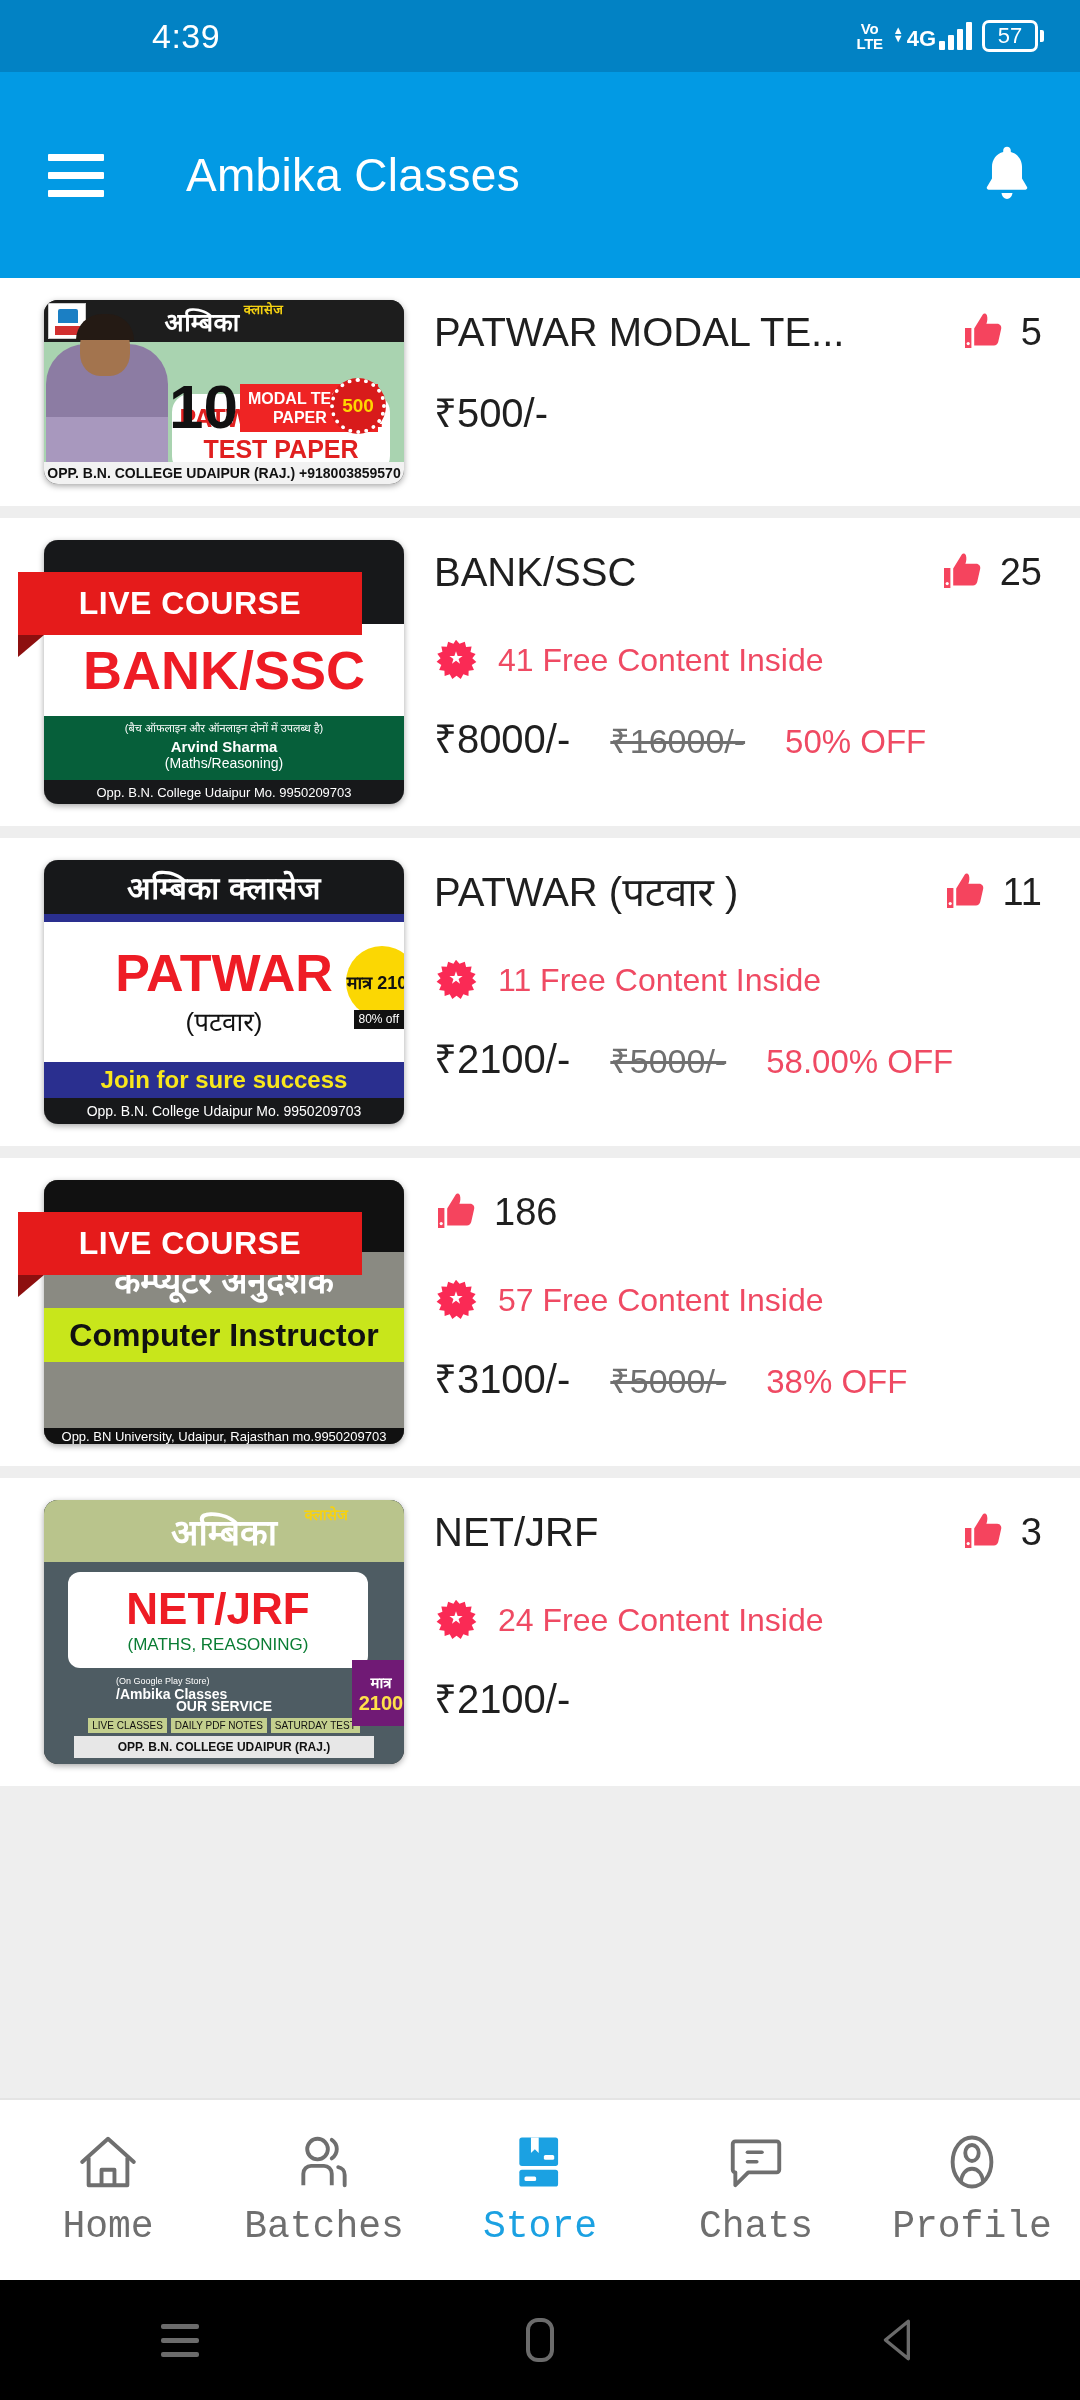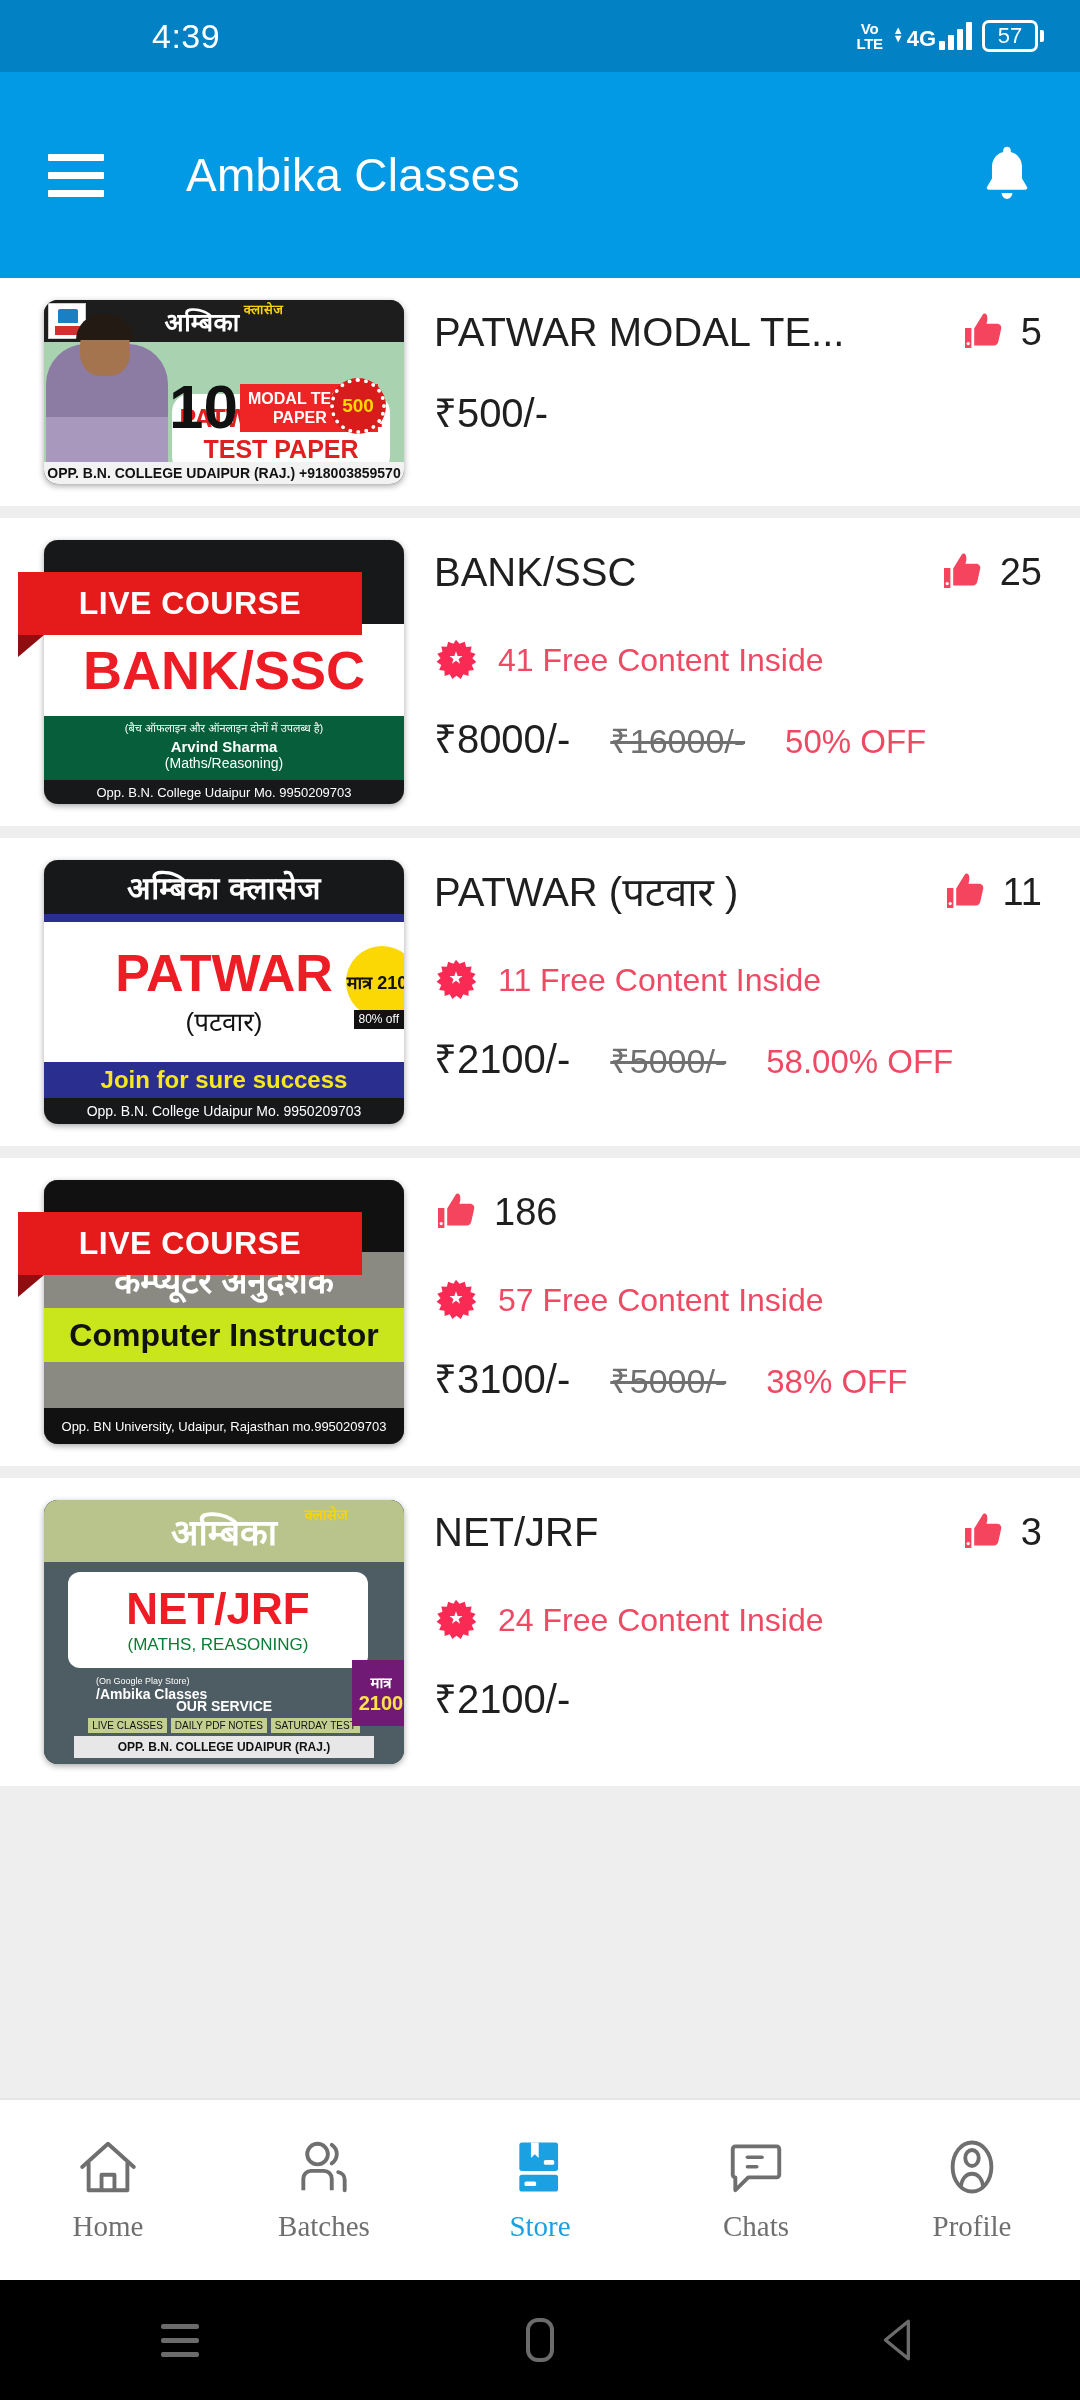--- a/index.html
+++ b/index.html
@@ -273,35 +273,35 @@
   
   .poster4 { background: #8a8a82; padding-left: 14px; }
   .poster4 .p-top { position: absolute; left:0; right:0; top:0; height: 72px; background: #111; }
   .poster4 .p-hi { position: absolute; left:0; right:0; top: 72px; height: 56px; background: #8a8a82;
         color: #fff; font-size: 34px; font-weight: bold; display:flex; align-items:center;
         justify-content:center; }
   .poster4 .p-lime { position: absolute; left:0; right:0; top: 128px; height: 54px; background: #c8e61b;
         color: #111; font-size: 32px; font-weight: bold; display:flex; align-items:center;
         justify-content:center; }
   .poster4 .p-grey { position: absolute; left:0; right:0; top: 182px; bottom: 28px; background: #8a8a82; }
-  .poster4 .p-foot { position: absolute; left:0; right:0; bottom: 0; height: 36px; background: #111;
+  .poster4 .p-foot { position: absolute; left:0; right:0; bottom: 0; height: 16px; background: #111;
         color:#fff; font-size: 13px; display:flex; align-items:center; justify-content:center;margin-top:44px; }
 
   
   .poster5 { background: #4e5c63; }
   .poster5 .p-head5 { position: absolute; left:0; right:0; top:0; height: 62px; background: #b9c48c;
         display:flex; align-items:center; justify-content:center; }
   .poster5 .p-head5 b { color: #fff; font-size: 36px; font-weight: bold; }
   .poster5 .p-klas { position: absolute; right: 56px; top: 4px; color: #f6d211; font-size: 15px; font-weight: bold; }
   .poster5 .p-white5 { position: absolute; left: 24px; right: 36px; top: 72px; height: 96px;
         background: #fff; border-radius: 12px; display:flex; flex-direction:column;
         align-items:center; justify-content:center; }
   .poster5 .p-white5 b { color: #ee1c25; font-size: 44px; font-weight: bold; line-height: 46px; }
   .poster5 .p-white5 i { color: #0a7d34; font-size: 17px; font-style: normal; margin-top: 3px; }
-  .poster5 .p-play { position: absolute; left: 52px; top: 176px; color: #fff; font-size: 14px;
+  .poster5 .p-play { position: absolute; left: 72px; top: 176px; color: #fff; font-size: 14px;
         font-weight: bold; }
   .poster5 .p-svc { position: absolute; left: 0; right: 0; top: 198px; text-align:center;
         color: #fff; font-size: 14px; font-weight: bold; }
   .poster5 .p-tags { position: absolute; left: 16px; right: 16px; top: 218px; display:flex;
         flex-wrap: wrap; gap: 4px; justify-content: center; }
   .poster5 .p-tags span { background: #c3cf8e; color:#111; font-size: 10px; padding: 2px 4px; }
   .poster5 .p-foot5 { position: absolute; left: 30px; right: 30px; bottom: 6px; height: 22px;
         background: #e7e7e7; color:#111; font-size: 12px; font-weight: bold;
         display:flex; align-items:center; justify-content:center; }
   .poster5 .p-seal5 { position: absolute; right: -6px; top: 160px; width: 58px; height: 66px;
@@ -320,21 +320,21 @@
   }
   .nav-item {
     flex: 1 1 0;
     display: flex;
     flex-direction: column;
     align-items: center;
     justify-content: center;
     gap: 14px;
     cursor: pointer;
   }
-  .nav-label { font-size: 29px; color: #6f6f6f; font-family: Liberation Serif, serif; }
+  .nav-label { font-size: 38px; color: #6f6f6f; font-family: Liberation Mono, monospace; }
   .nav-item.active .nav-label { color: #1ba1e2; }
 
   
   .android-nav {
     height: 120px;
     background: #000000;
     display: flex;
     align-items: center;
     justify-content: space-around;
     flex: 0 0 auto;

